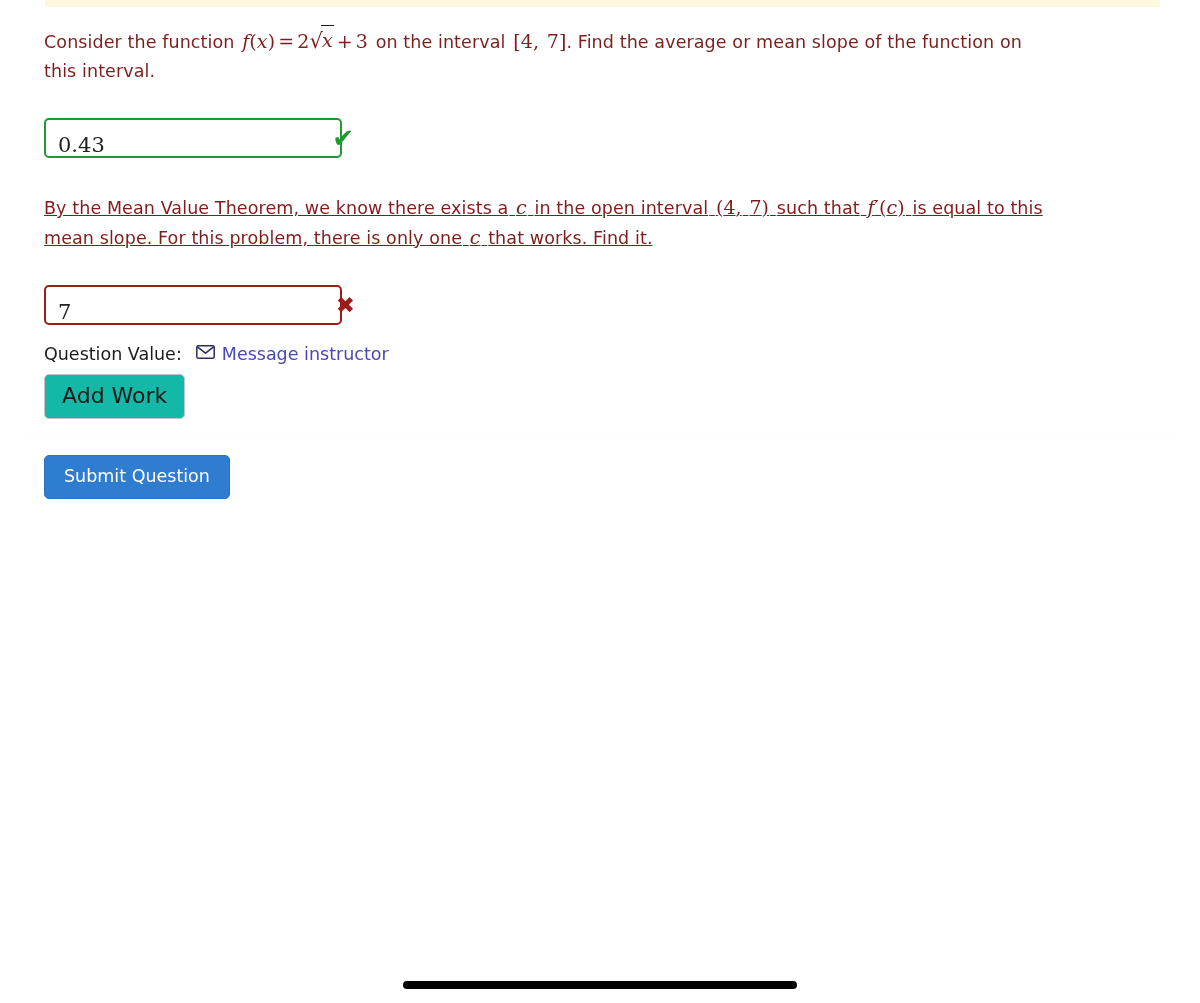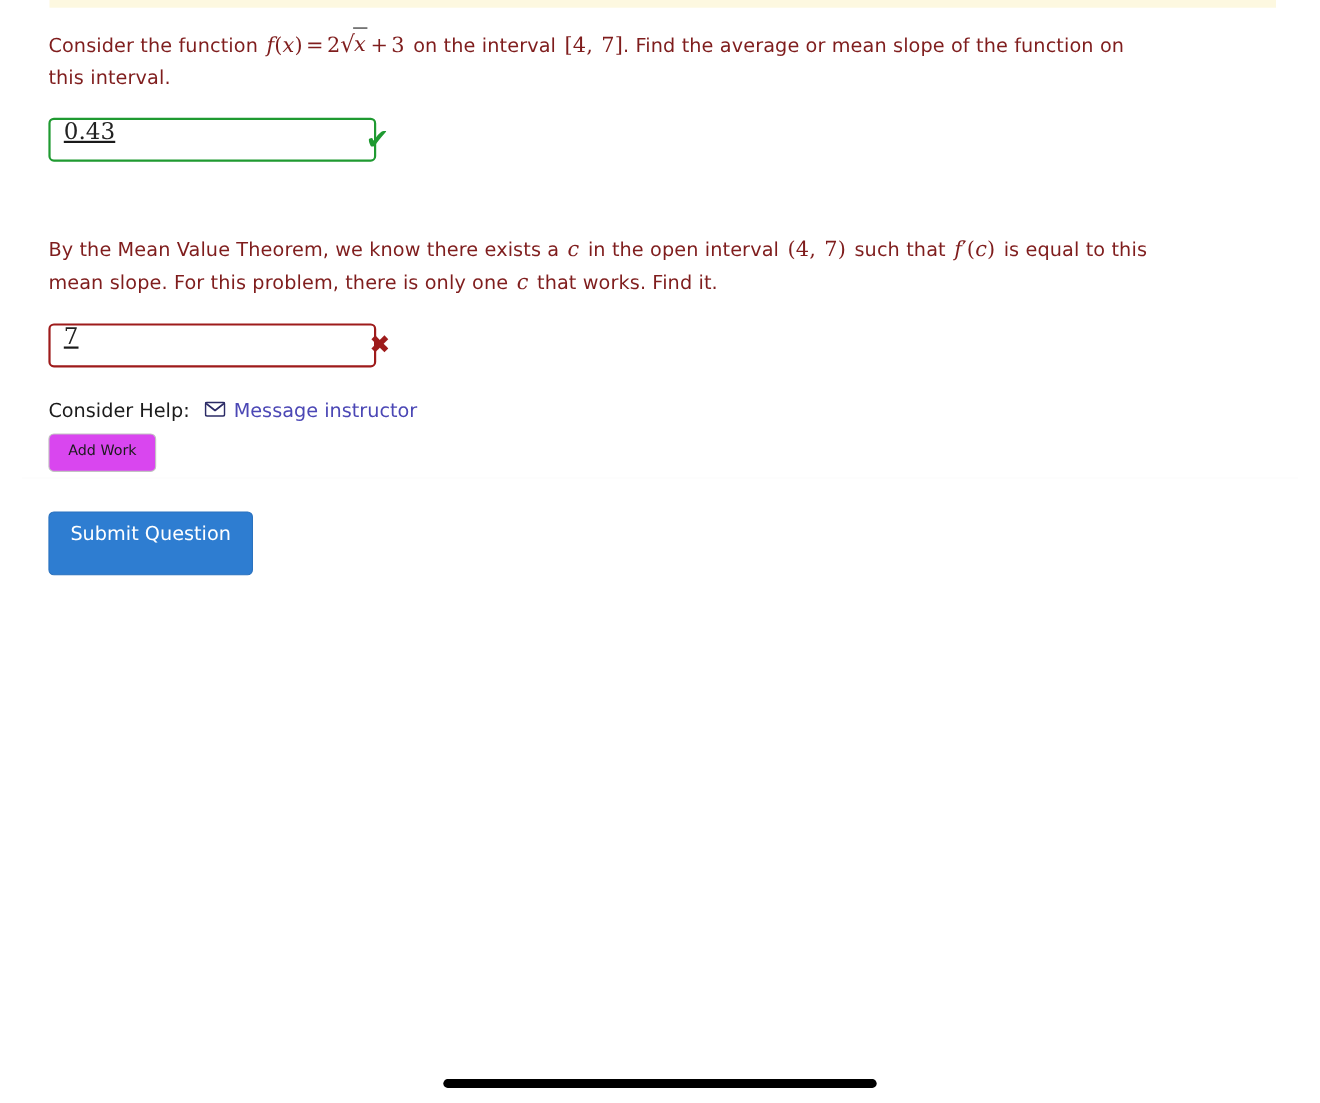--- a/index.html
+++ b/index.html
@@ -89,29 +89,28 @@
   }
 
   
   .answer-row {
     position: relative;
     height: 44px;
   }
   .answer-box {
     position: absolute;
     left: 0;
-    top: 4px;
+    top: 15px;
     width: 298px;
     height: 40px;
     box-sizing: border-box;
     border-radius: 5px;
     background: #ffffff;
     display: flex;
-    align-items: flex-start;
-    text-decoration: underline;
+    align-items: flex-end;
   }
   .answer-box.correct { border: 2px solid #1f9a31; }
   .answer-box.wrong   { border: 2px solid #9e1b1b; }
 
   .answer-value {
     font-family: "DejaVu Serif", serif;
     font-size: 21px;
     color: #222;
     padding-left: 12px;
     line-height: 1;
@@ -149,38 +148,38 @@
     display: inline-block;
     margin-right: 7px;
     line-height: 1;
     position: relative;
     top: 1px;
   }
 
   .addwork-btn {
     margin-top: 10px;
     display: inline-block;
-    background: #d946ef;
+    background: #14b8a6;
     border: 1px solid #c3c3c3;
     border-radius: 5px;
     padding: 9px 17px 10px 17px;
     font-family: "DejaVu Sans", sans-serif;
-    font-size: 13px;
+    font-size: 22px;
     color: #1b1b1b;
     cursor: pointer;
     line-height: 1.1;
   }
 
   .submit-btn {
     margin-top: 36px;
     display: inline-block;
     background: #2e7dd1;
     border: 1px solid #2a72bf;
     border-radius: 5px;
-    padding: 11px 19px 25px 19px;
+    padding: 11px 19px 12px 19px;
     font-family: "DejaVu Sans", sans-serif;
     font-size: 17.5px;
     color: #ffffff;
     cursor: pointer;
     line-height: 1.1;
   }
 
   .faint-rule {
     position: absolute;
     left: 20px;
@@ -214,33 +213,33 @@
       <span>Consider the function</span><span class="sp"> </span><span class="m">f</span><span class="mn">(</span><span class="m">x</span><span class="mn">)</span><span class="mop">=</span><span class="mn">2</span><span class="sqrt-wrap"><span class="sqrt-sign">√</span><span class="sqrt-rad">x</span></span><span class="mop">+</span><span class="mn">3</span><span class="sp"> </span><span>on the interval</span><span class="sp"> </span><span class="mn">[</span><span class="mn">4</span><span class="mn">,</span><span class="sp"> </span><span class="mn">7</span><span class="mn">]</span><span>. Find the average or mean slope of the function on this interval.</span>
     </div>
 
     <div class="answer-row" style="margin-top:18px;">
       <div class="answer-box correct">
         <span class="answer-value">0.43</span>
         <span class="mark check">✔</span>
       </div>
     </div>
 
-    <div class="qtext" style="margin-top:66px;">
+    <div class="qtext" style="margin-top:46px;text-decoration:underline;">
       <span>By the Mean Value Theorem, we know there exists a</span><span class="sp"> </span><span class="m">c</span><span class="sp"> </span><span>in the open interval</span><span class="sp"> </span><span class="mn">(</span><span class="mn">4</span><span class="mn">,</span><span class="sp"> </span><span class="mn">7</span><span class="mn">)</span><span class="sp"> </span><span>such that</span><span class="sp"> </span><span class="m">f</span><span class="mn">′</span><span class="mn">(</span><span class="m">c</span><span class="mn">)</span><span class="sp"> </span><span>is equal to this mean slope. For this problem, there is only one</span><span class="sp"> </span><span class="m">c</span><span class="sp"> </span><span>that works. Find it.</span>
     </div>
 
     <div class="answer-row" style="margin-top:18px;">
       <div class="answer-box wrong">
         <span class="answer-value">7</span>
         <span class="mark cross">✖</span>
       </div>
     </div>
 
     <div class="help-line" style="margin-top:30px;">
-      <span class="help-label">Consider Help:</span>
+      <span class="help-label">Question Value:</span>
       <a class="msg-link" href="#">
         <span class="env">
           <svg width="19" height="14" viewBox="0 0 19 14" aria-hidden="true">
             <rect x="0.8" y="0.8" width="17.4" height="12.4" rx="1.4" ry="1.4" fill="none" stroke="#2b2b66" stroke-width="1.5"></rect>
             <path d="M1.4 1.8 L9.5 8.2 L17.6 1.8" fill="none" stroke="#2b2b66" stroke-width="1.5" stroke-linejoin="round"></path>
           </svg>
         </span>
         <span>Message instructor</span>
       </a>
     </div>

